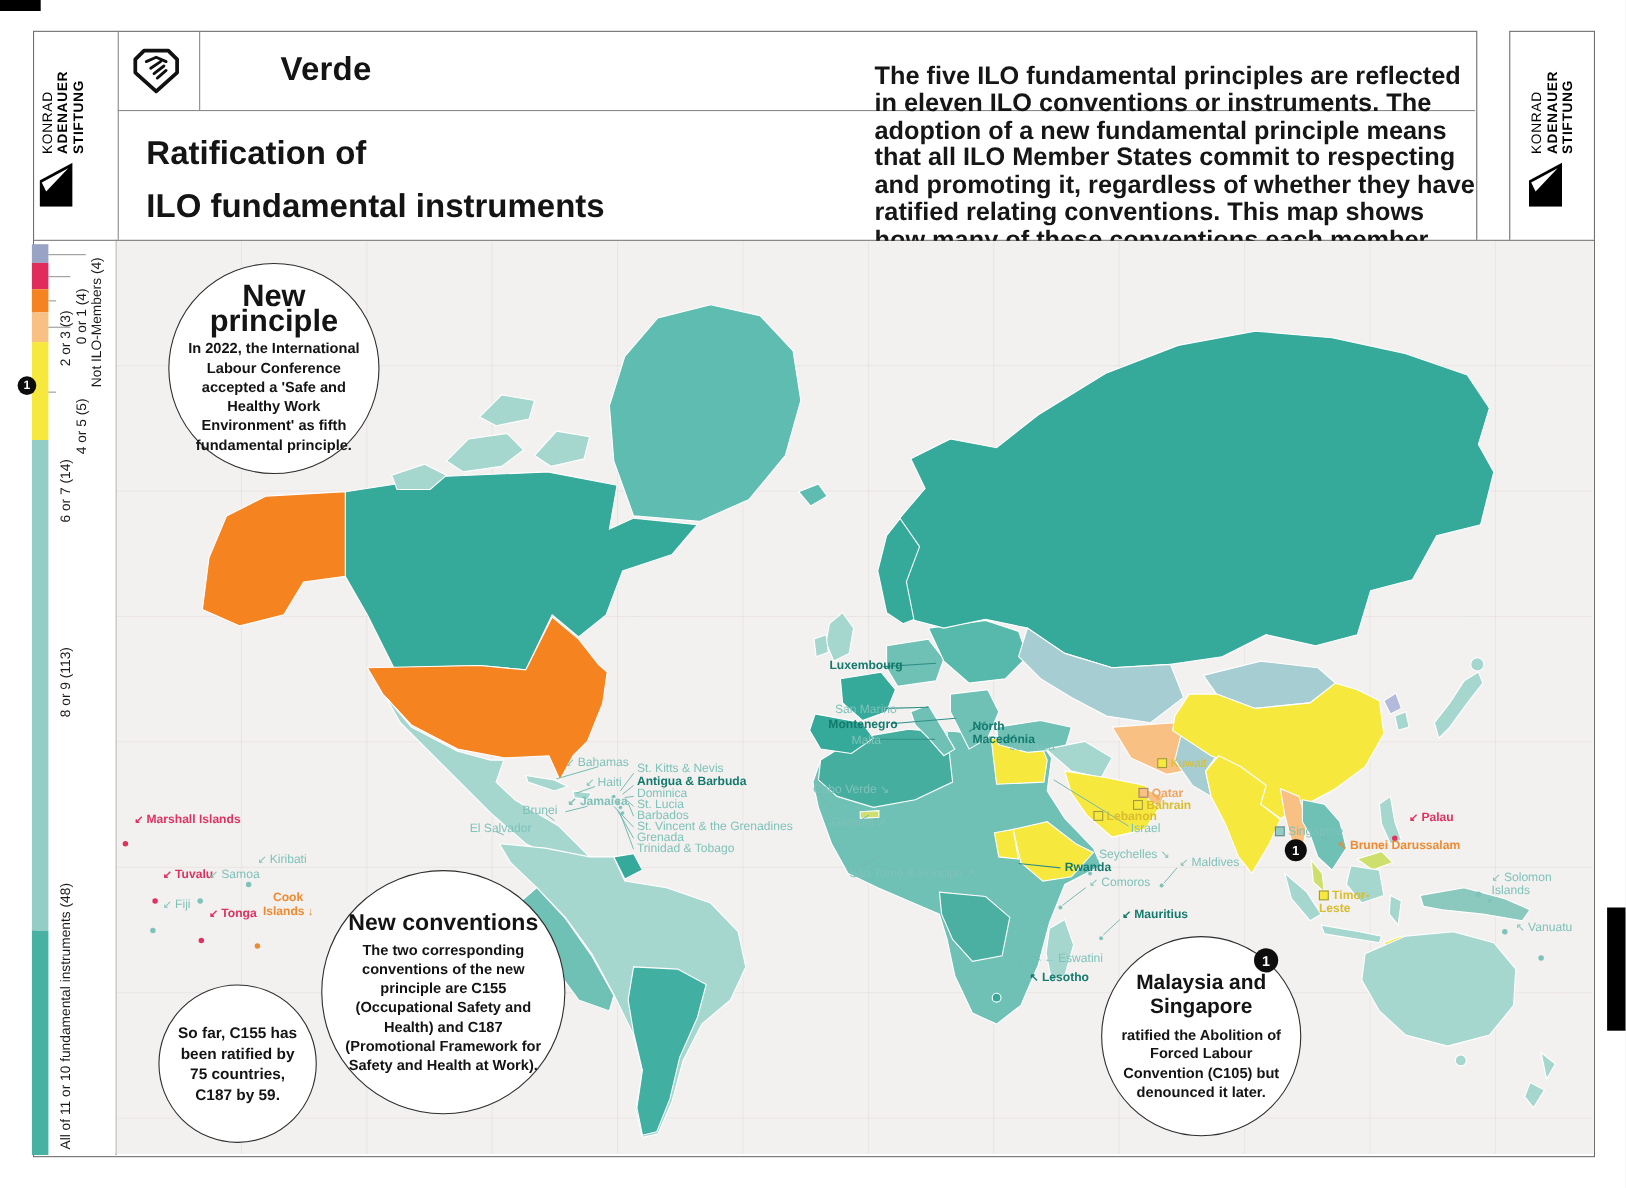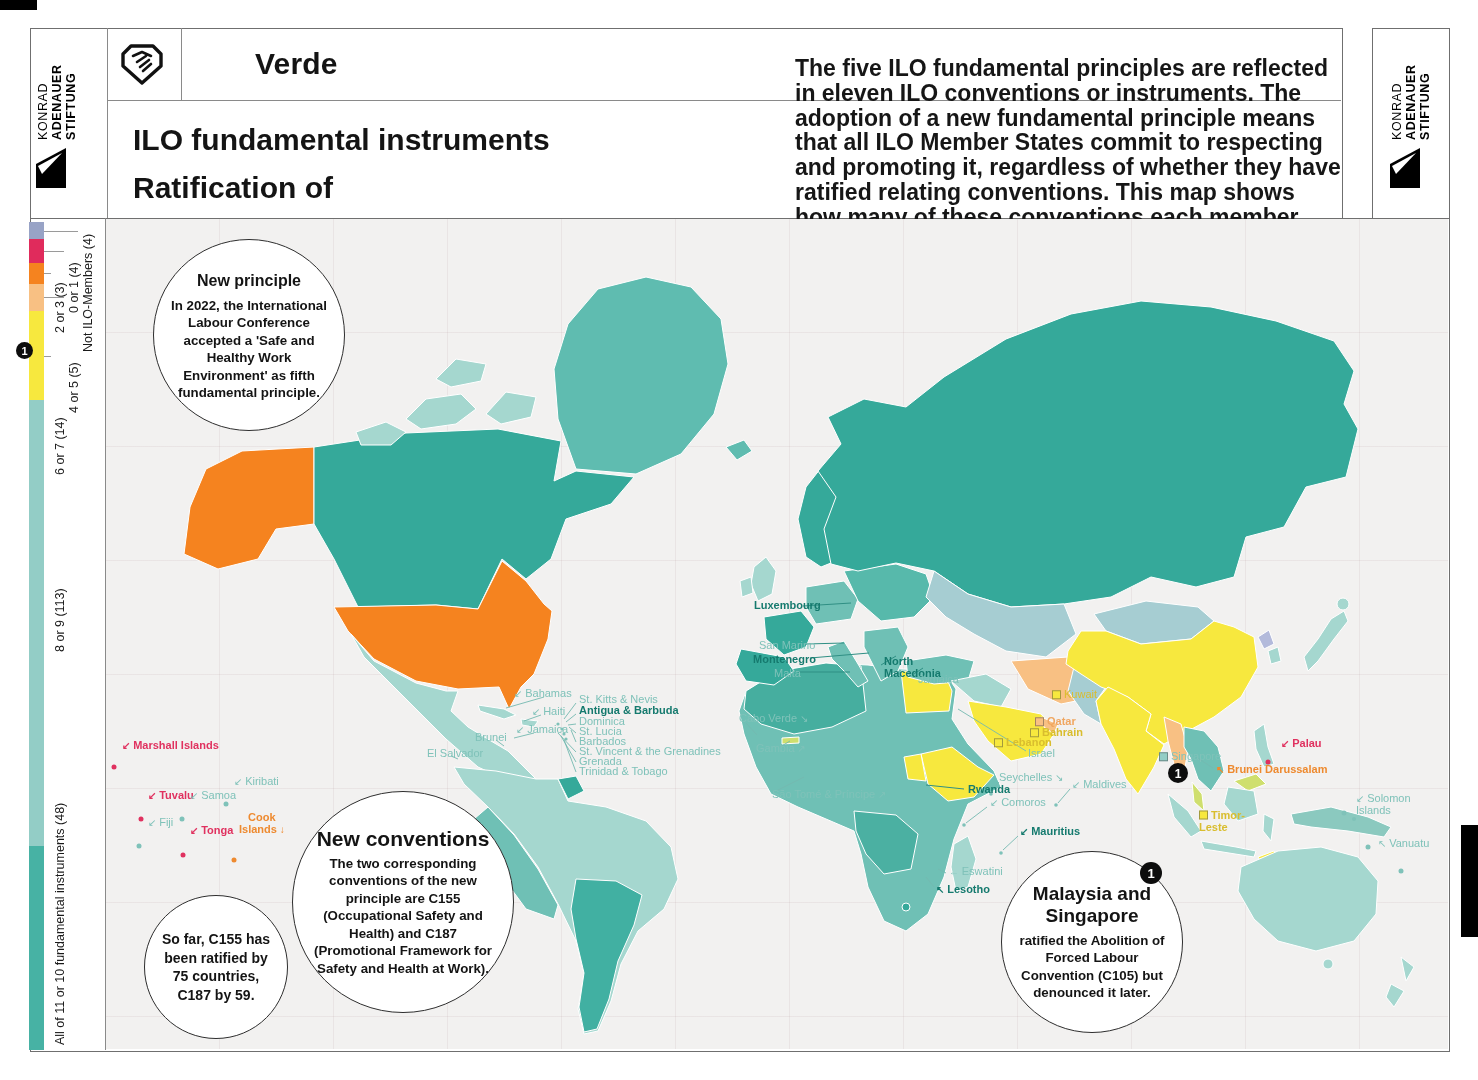--- a/index.html
+++ b/index.html
@@ -30,21 +30,21 @@
   #legend-bar{position:absolute;left:29px;top:222px;width:15px;}
   #legend-bar div{width:15px;}
   .leg-label{position:absolute;transform:rotate(-90deg);transform-origin:0 0;white-space:nowrap;
        font-size:12.5px;color:#1a1a1a;}
   .tick{position:absolute;height:1px;background:#9a9a9a;}
   .badge{position:absolute;background:#0d0d0d;color:#fff;border-radius:50%;
        display:flex;align-items:center;justify-content:center;font-weight:700;}
   
   .note-circle{position:absolute;border-radius:50%;background:#fff;border:1.4px solid #2e2e2e;
        display:flex;flex-direction:column;align-items:center;justify-content:center;text-align:center;box-sizing:border-box;}
-  .note-circle .nc-title{font-weight:700;font-size:16px;line-height:23px;margin-bottom:5px;}
+  .note-circle .nc-title{font-weight:700;font-size:28px;line-height:23px;margin-bottom:5px;}
   .note-circle .nc-body{font-size:13.3px;font-weight:600;line-height:17.5px;}
   
   .map-label{position:absolute;transform:translateY(-50%);font-size:11px;line-height:11.5px;
        white-space:pre-line;}
   .map-label .arr{font-size:10px;}
   .sw-box{display:inline-block;width:7px;height:7px;border:1px solid rgba(60,60,60,.45);
        margin-right:3px;vertical-align:-1px;}
   .black-tab{position:absolute;background:#000;}
 </style>
 </head>
@@ -87,22 +87,22 @@
     </svg>
   </div>
 
   <svg class="abs" style="left:118px;top:42px;" width="48" height="44" viewBox="0 0 48 44" fill="none" stroke="#111" stroke-width="3.4" stroke-linejoin="round" stroke-linecap="round">
     <path d="M24 41 L5 24 L5 12 L13 4 L35 4 L43 12 L43 24 Z"></path>
     <path d="M15 14 L24 10 L33 14 M19 20 L28 14 M22 25 L31 18 M25 29 L33 22" stroke-width="2.6"></path>
   </svg>
 
   <div class="cat-title">Verde</div>
   <div class="main-title">
+    <div>Ratification of</div>
     <div>ILO fundamental instruments</div>
-    <div>Ratification of</div>
   </div>
   <div class="intro">The five ILO fundamental principles are reflected in eleven ILO conventions or instruments. The adoption of a new fundamental principle means that all ILO Member States commit to respecting and promoting it, regardless of whether they have ratified relating conventions. This map shows how many of these conventions each member state has ratified.</div>
 
   <div class="map-area">
     <svg width="1342" height="830" viewBox="0 0 1342 830">
       <g stroke="#ffffff" stroke-width="1">
 
         <path fill="#f5831f" d="M78,335 L84,288 L100,250 L136,232 L208,228 L208,305 L170,310 L152,340 L112,350 Z"></path>
         <path fill="#35a99a" d="M208,228 L300,214 L392,210 L455,222 L448,262 L470,252 L528,258 L505,285 L460,300 L445,340 L420,360 L396,340 L372,390 L330,386 L252,388 L228,340 L208,305 Z"></path>
         <path fill="#a5d7cf" d="M300,200 L320,180 L355,175 L370,190 L350,205 L315,210 Z"></path>
@@ -243,21 +243,21 @@
         <div class="map-label" style="left: 16px; top: 527px; color: rgb(224, 49, 95); font-weight: 600;"><span class="arr">↙ </span>Marshall Islands</div>
         <div class="map-label" style="left: 42px; top: 577px; color: rgb(224, 49, 95); font-weight: 600;"><span class="arr">↙ </span>Tuvalu</div>
         <div class="map-label" style="left: 84px; top: 577px; color: rgb(127, 194, 185); font-weight: 400;"><span class="arr">↙ </span>Samoa</div>
         <div class="map-label" style="left: 128px; top: 563px; color: rgb(127, 194, 185); font-weight: 400;"><span class="arr">↙ </span>Kiribati</div>
         <div class="map-label" style="left: 42px; top: 604px; color: rgb(127, 194, 185); font-weight: 400;"><span class="arr">↙ </span>Fiji</div>
         <div class="map-label" style="left: 84px; top: 612px; color: rgb(224, 49, 95); font-weight: 600;"><span class="arr">↙ </span>Tonga</div>
         <div class="map-label" style="left: 133px; top: 604px; color: rgb(238, 138, 47); font-weight: 600; text-align: center;">Cook
 Islands<span class="arr"> ↓</span></div>
         <div class="map-label" style="left: 408px; top: 475px; color: rgb(127, 194, 185); font-weight: 400;"><span class="arr">↙ </span>Bahamas</div>
         <div class="map-label" style="left: 426px; top: 493px; color: rgb(127, 194, 185); font-weight: 400;"><span class="arr">↙ </span>Haiti</div>
-        <div class="map-label" style="left: 410px; top: 511px; color: rgb(127, 194, 185); font-weight: 400;"><span class="arr">↙ </span>Jamaica</div>
+        <div class="map-label" style="left: 410px; top: 511px; color: rgb(127, 194, 185); font-weight: 700;"><span class="arr">↙ </span>Jamaica</div>
         <div class="map-label" style="left: 369px; top: 519px; color: rgb(127, 194, 185); font-weight: 400;">Brunei</div>
         <div class="map-label" style="left: 321px; top: 535px; color: rgb(127, 194, 185); font-weight: 400;">El Salvador</div>
         <div class="map-label" style="left: 473px; top: 481px; color: rgb(127, 194, 185); font-weight: 400;">St. Kitts &amp; Nevis</div>
         <div class="map-label" style="left: 473px; top: 492px; color: rgb(21, 122, 110); font-weight: 700;">Antigua &amp; Barbuda</div>
         <div class="map-label" style="left: 473px; top: 503px; color: rgb(127, 194, 185); font-weight: 400;">Dominica</div>
         <div class="map-label" style="left: 473px; top: 513px; color: rgb(127, 194, 185); font-weight: 400;">St. Lucia</div>
         <div class="map-label" style="left: 473px; top: 523px; color: rgb(127, 194, 185); font-weight: 400;">Barbados</div>
         <div class="map-label" style="left: 473px; top: 533px; color: rgb(127, 194, 185); font-weight: 400;">St. Vincent &amp; the Grenadines</div>
         <div class="map-label" style="left: 473px; top: 543px; color: rgb(127, 194, 185); font-weight: 400;">Grenada</div>
         <div class="map-label" style="left: 473px; top: 553px; color: rgb(127, 194, 185); font-weight: 400;">Trinidad &amp; Tobago</div>

